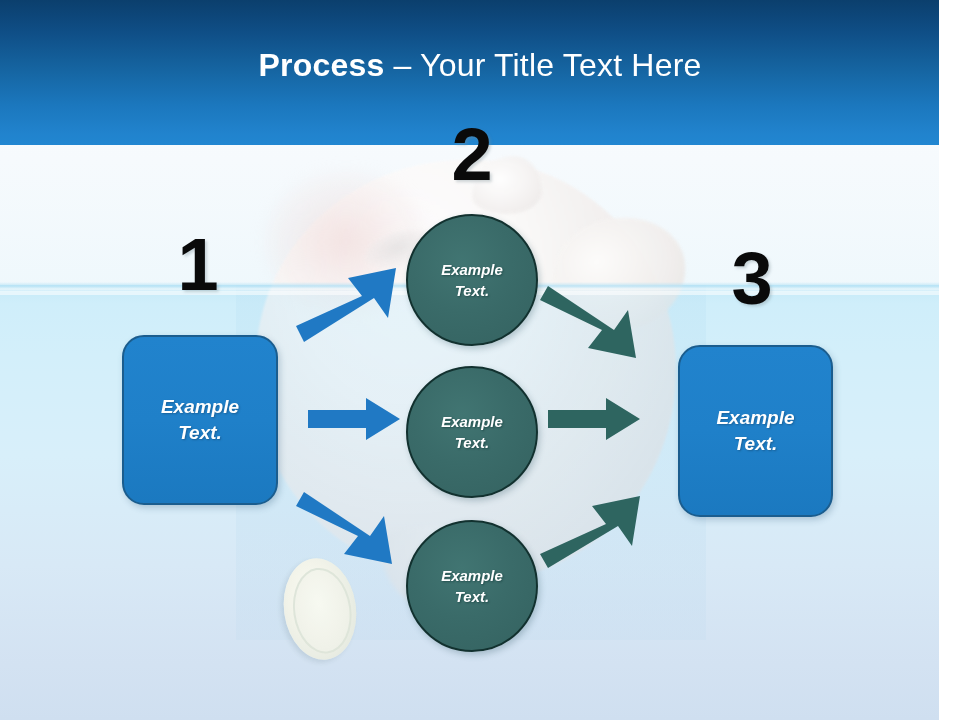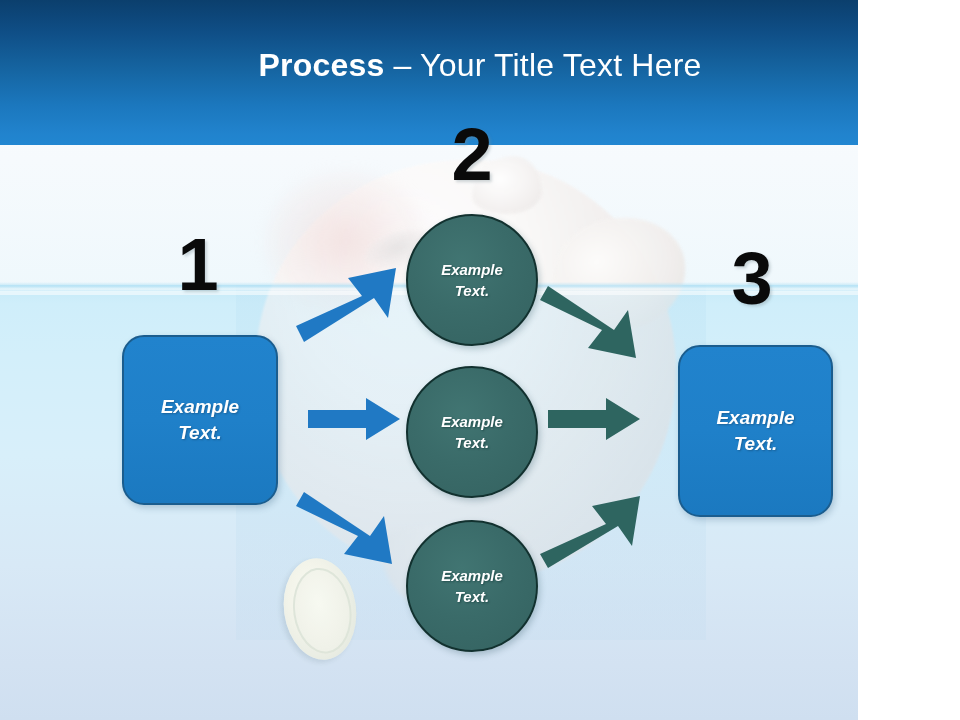--- a/index.html
+++ b/index.html
@@ -2,21 +2,21 @@
 <html><head>
 <meta charset="utf-8">
 <style>
   html, body {
     margin: 0;
     padding: 0;
     background: #ffffff;
   }
   #slide {
     position: relative;
-    width: 858px;
+    width: 939px;
     height: 720px;
     overflow: hidden;
     font-family: "Liberation Sans", sans-serif;
     background: #fde047;
   }
 
   
   .bg-sky {
     position: absolute;
     left: 0; top: 0; width: 960px; height: 290px;

